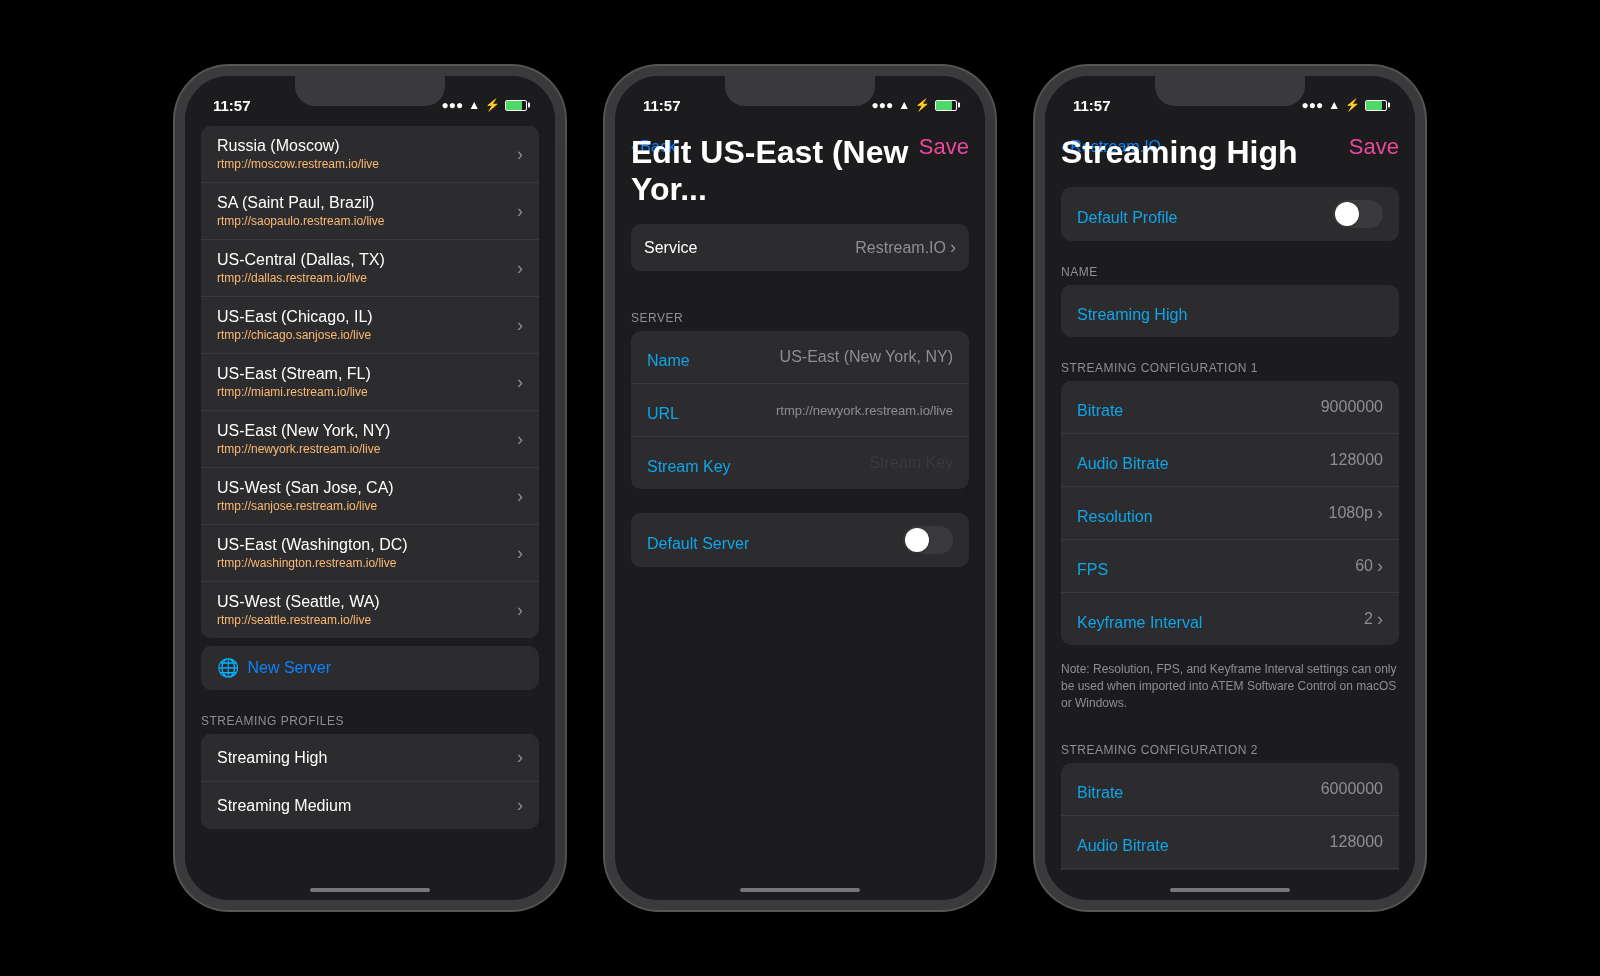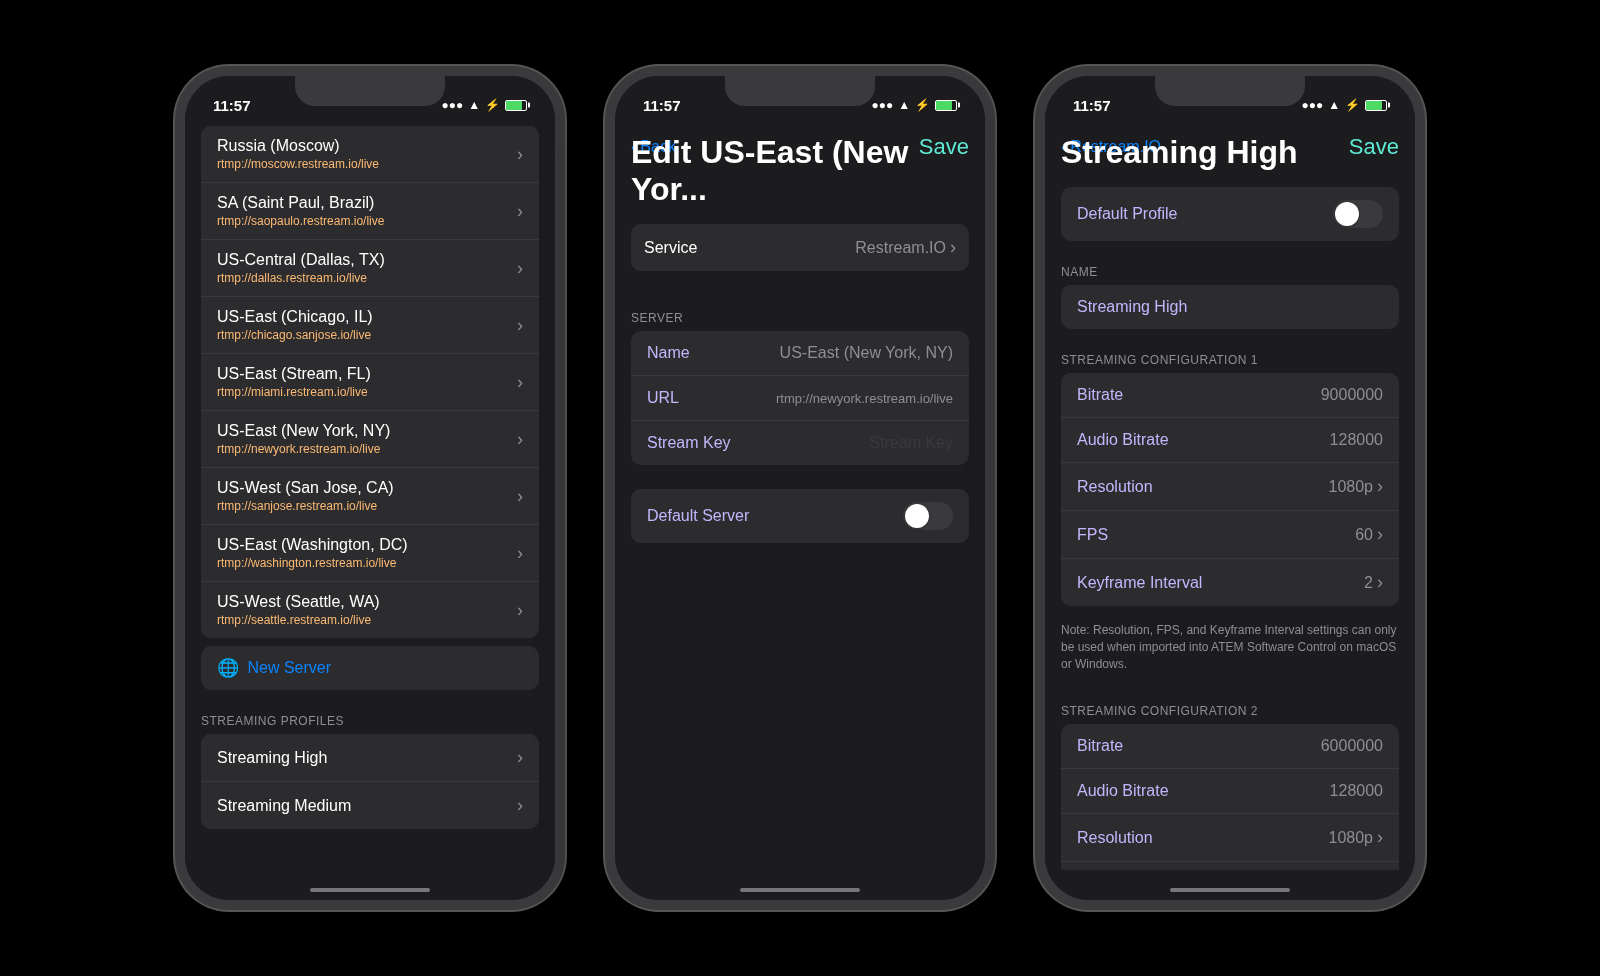--- a/index.html
+++ b/index.html
@@ -118,21 +118,21 @@
       color: #fff;
       font-size: 17px;
       font-weight: 600;
     }
     .nav-actions {
       display: flex;
       gap: 16px;
       align-items: center;
     }
     .nav-action {
-      color: #5eead4;
+      color: #ec4899;
       font-size: 22px;
     }
 
     
     .section-header {
       color: #8e8e93;
       font-size: 12px;
       font-weight: 500;
       letter-spacing: 0.5px;
       padding: 16px 16px 6px;
@@ -202,21 +202,21 @@
 
     
     .form-row {
       display: flex;
       align-items: center;
       justify-content: space-between;
       padding: 13px 16px;
       border-bottom: 0.5px solid #3a3a3c;
     }
     .form-row:last-child { border-bottom: none; }
-    .form-row-label { color: #c4b5fd; font-size: 16px; }
+    .form-row-label { color: #0ea5e9; font-size: 16px; margin-top: 8px; }
     .form-row-value { color: #8e8e93; font-size: 16px; display: flex; align-items: center; gap: 4px; }
 
     
     .note-text {
       color: #8e8e93;
       font-size: 12px;
       padding: 8px 16px 16px;
       line-height: 1.4;
     }
 

